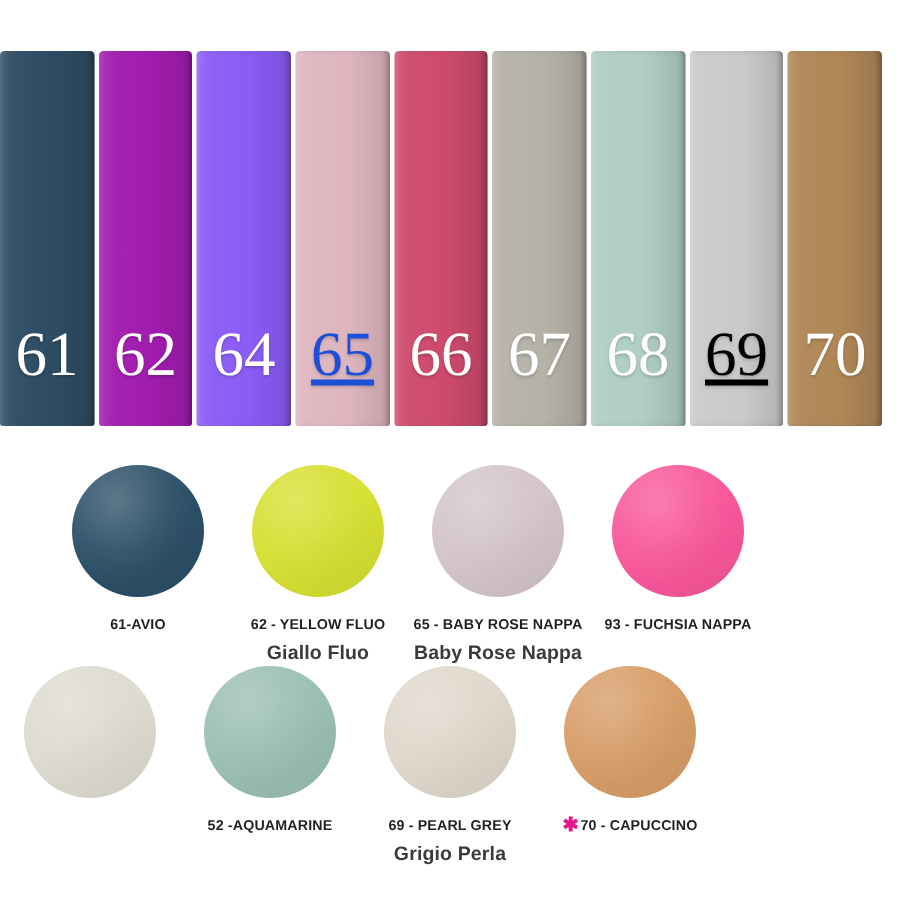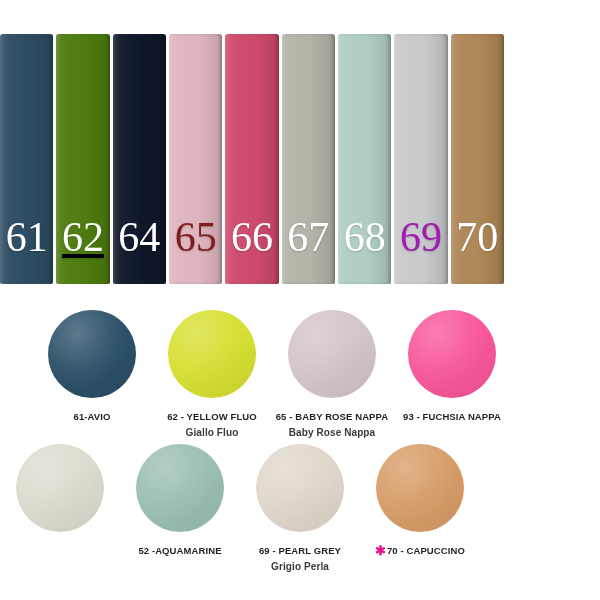--- a/index.html
+++ b/index.html
@@ -30,21 +30,21 @@
     width: 600px;
     height: 292px;
     background: #ffffff;
     overflow: hidden;
   }
 
   #strip-row {
     position: absolute;
     left: 0;
     top: 34px;
-    width: 504px;
+    width: 588px;
     height: 250px;
     display: flex;
     gap: 0px;
   }
 
   .strip {
     position: relative;
     flex: 1 1 0;
     height: 100%;
     border-radius: 3px 3px 2px 2px;
@@ -145,21 +145,21 @@
     white-space: nowrap;
   }
   .caption-code {
     font-size: 9.5px;
     font-weight: bold;
     color: #231f20;
     letter-spacing: 0.1px;
     display: inline-block;
   }
   .caption-it {
-    font-size: 10px;
+    font-size: 13px;
     font-weight: bold;
     color: #3a3a3a;
     letter-spacing: 0.1px;
     margin-top: 2px;
   }
 
   .star-icon {
     color: #e8158f;
     font-size: 13px;
     line-height: 1;
@@ -175,52 +175,52 @@
 <div id="swatch-page">
 
   <div id="strip-band">
     <div id="strip-row">
 
       <div class="strip" style="background-color: rgb(45, 76, 99);">
         <span class="strip-num" style="color: rgb(255, 255, 255);">61</span>
       </div>
       <div class="strip-sep"></div>
 
-      <div class="strip" style="background-color: #4d7c0f; text-decoration: underline;">
+      <div class="strip" style="background-color: #a21caf;">
         <span class="strip-num" style="color: rgb(255, 255, 255);">62</span>
       </div>
       <div class="strip-sep"></div>
 
-      <div class="strip" style="background-color: #0f172a;">
+      <div class="strip" style="background-color: #8b5cf6;">
         <span class="strip-num" style="color: rgb(255, 255, 255);">64</span>
       </div>
       <div class="strip-sep"></div>
 
       <div class="strip" style="background-color: rgb(223, 182, 192);">
-        <span class="strip-num" style="color: #7f1d1d;">65</span>
+        <span class="strip-num" style="color: #1d4ed8; text-decoration: underline;">65</span>
       </div>
       <div class="strip-sep"></div>
 
       <div class="strip" style="background-color: rgb(206, 74, 108);">
         <span class="strip-num" style="color: rgb(255, 255, 255);">66</span>
       </div>
       <div class="strip-sep"></div>
 
       <div class="strip" style="background-color: rgb(181, 178, 168);">
         <span class="strip-num" style="color: rgb(255, 255, 255);">67</span>
       </div>
       <div class="strip-sep"></div>
 
       <div class="strip" style="background-color: rgb(176, 206, 198);">
         <span class="strip-num" style="color: rgb(255, 255, 255);">68</span>
       </div>
       <div class="strip-sep"></div>
 
       <div class="strip" style="background-color: rgb(201, 202, 203);">
-        <span class="strip-num" style="color: #a21caf;">69</span>
+        <span class="strip-num" style="color: #000000; text-decoration: underline;">69</span>
       </div>
       <div class="strip-sep"></div>
 
       <div class="strip" style="background-color: rgb(175, 135, 87);">
         <span class="strip-num" style="color: rgb(255, 255, 255);">70</span>
       </div>
 
     </div>
   </div>
 

